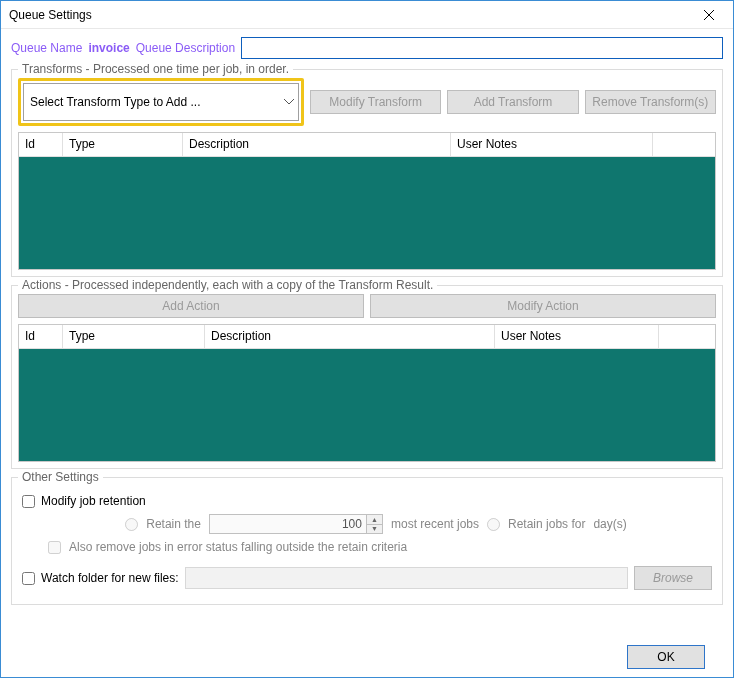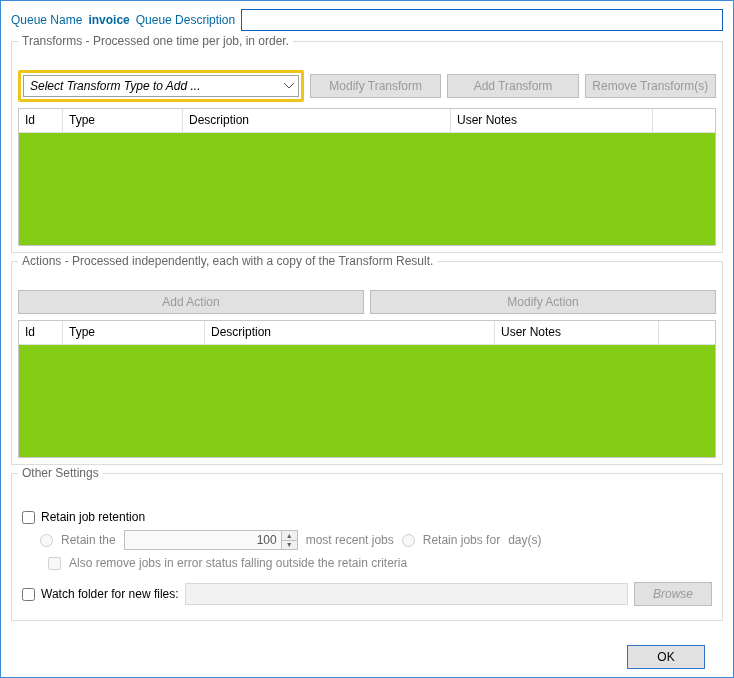--- a/index.html
+++ b/index.html
@@ -4,32 +4,32 @@
 <style>
   * { box-sizing: border-box; font-family: "Segoe UI", Arial, sans-serif; font-size: 12px; }
   body { margin: 0; background: #fff; }
   .window { width: 734px; height: 678px; border: 1px solid #3a8cd4; background: #fff; position: relative; }
   .titlebar { height: 28px; display: flex; align-items: center; justify-content: space-between; padding: 0 6px 0 8px; border-bottom: 1px solid #e8e8e8;}
   .titlebar .title { color: #000; }
   .titlebar .close { width: 36px; height: 24px; display:flex; align-items:center; justify-content:center; cursor:pointer;}
   .titlebar .close svg { width:10px; height:10px; }
   .content { padding: 8px 10px 8px 10px; }
   .row { display: flex; align-items: center; gap: 6px; margin-bottom: 10px;}
-  .label { color: #0369a1; white-space: nowrap; }
+  .label { color: #8b5cf6; white-space: nowrap; }
   .bold { font-weight: bold; }
   .desc-input { flex: 1; height: 22px; border: 1px solid #0e5fbd; padding: 2px 4px; outline: none; }
-  .fieldset { border: 1px solid #dcdcdc; position: relative; padding: 28px 6px 6px 6px; margin-bottom: 8px; }
+  .fieldset { border: 1px solid #dcdcdc; position: relative; padding: 8px 6px 6px 6px; margin-bottom: 8px; }
   .fieldset-label { position: absolute; top: -8px; left: 6px; background: #fff; padding: 0 4px; color: #666; }
   .toolbar { display: flex; gap: 6px; align-items: center; margin-bottom: 6px;}
   .highlight-wrap { border: 3px solid #f0c419; border-radius: 2px; padding: 2px; }
-  .combo { width: 276px; height: 22px; border: 1px solid #a0a0a0; background:#fff; display:flex; align-items:center; justify-content:space-between; padding: 0 4px 0 6px; cursor:pointer;font-style:italic; }
+  .combo { width: 276px; height: 38px; border: 1px solid #a0a0a0; background:#fff; display:flex; align-items:center; justify-content:space-between; padding: 0 4px 0 6px; cursor:pointer; }
   .combo2 { width: 300px; }
   .combo .chev { width:10px; height:10px; display:flex; align-items:center; justify-content:center;}
   .btn { height: 24px; border: 1px solid #bdbdbd; background: #e1e1e1; color: #9a9a9a; display:flex; align-items:center; justify-content:center; flex:1; cursor:default;}
-  .table { border: 1px solid #c8c8c8; background:#84cc16;}
+  .table { border: 1px solid #c8c8c8; background:#0f766e;}
   .thead { display:flex; height: 24px; background:#fff; border-bottom: 1px solid #e0e0e0;}
   .th { border-right: 1px solid #e0e0e0; padding: 4px 6px; color:#000; }
   .table-body-t { height: 112px; }
   .table-body-a { height: 112px; }
   .other-content { padding: 4px 4px 4px 4px; }
   .checkbox-row { display:flex; align-items:center; gap:6px; margin: 4px 0;}
   input[type="checkbox"] { width:13px; height:13px; margin:0;}
   input[type="radio"] { width:13px; height:13px; margin:0;}
   .num-input { width: 158px; height: 20px; border: 1px solid #c0c0c0; text-align: right; padding-right: 4px; }
   .spinner { width: 16px; height: 20px; border:1px solid #c0c0c0; border-left:none; display:flex; flex-direction:column; background:#f0f0f0;}
@@ -39,20 +39,29 @@
   .indent { margin-left: 18px; display:flex; align-items:center; gap:8px; flex-wrap:wrap;}
   .watch-row { display:flex; align-items:center; gap:6px; margin-top:6px;}
   .path-input { flex:1; height:22px; border:1px solid #d8d8d8; background:#f2f2f2;}
   .footer { position:absolute; bottom:8px; right:28px; display:flex; gap:8px;}
   .ok-btn { width:78px; height:24px; border:1px solid #2e75c9; background:#e1e1e1; display:flex; align-items:center; justify-content:center; cursor:pointer;}
 </style>
 </head>
 <body>
 
 <div class="window">
+  <div class="titlebar">
+    <span class="title">Queue Settings</span>
+    <div class="close">
+      <svg viewBox="0 0 10 10">
+          <line x1="0" y1="0" x2="10" y2="10" stroke="#000" stroke-width="1"></line>
+          <line x1="10" y1="0" x2="0" y2="10" stroke="#000" stroke-width="1"></line>
+        </svg>
+    </div>
+  </div>
 
   <div class="content">
 
     <div class="row">
       <span class="label">Queue Name</span>
       <span class="label bold">invoice</span>
       <span class="label">Queue Description</span>
       <input class="desc-input" type="text" value="" style="">
     </div>
 
@@ -101,23 +110,23 @@
         </div>
         <div class="table-body-a"></div>
       </div>
     </div>
 
     <div class="fieldset" style="padding-bottom:10px;">
       <span class="fieldset-label">Other Settings</span>
       <div class="other-content">
         <div class="checkbox-row">
           <input type="checkbox" style="">
-          <span>Retain job retention</span>
+          <span>Modify job retention</span>
         </div>
-        <div class="indent disabled-text" style="margin:6px 0 6px 18px;">
+        <div class="indent disabled-text" style="margin:6px 0 6px 18px;justify-content:center;">
           <input type="radio" disabled="" style="">
           <span>Retain the</span>
           <div style="display:flex;">
             <input class="num-input" type="text" disabled="" value="100" style="">
             <div class="spinner">
                 <div>▲</div>
                 <div>▼</div>
               </div>
           </div>
           <span>most recent jobs</span>

